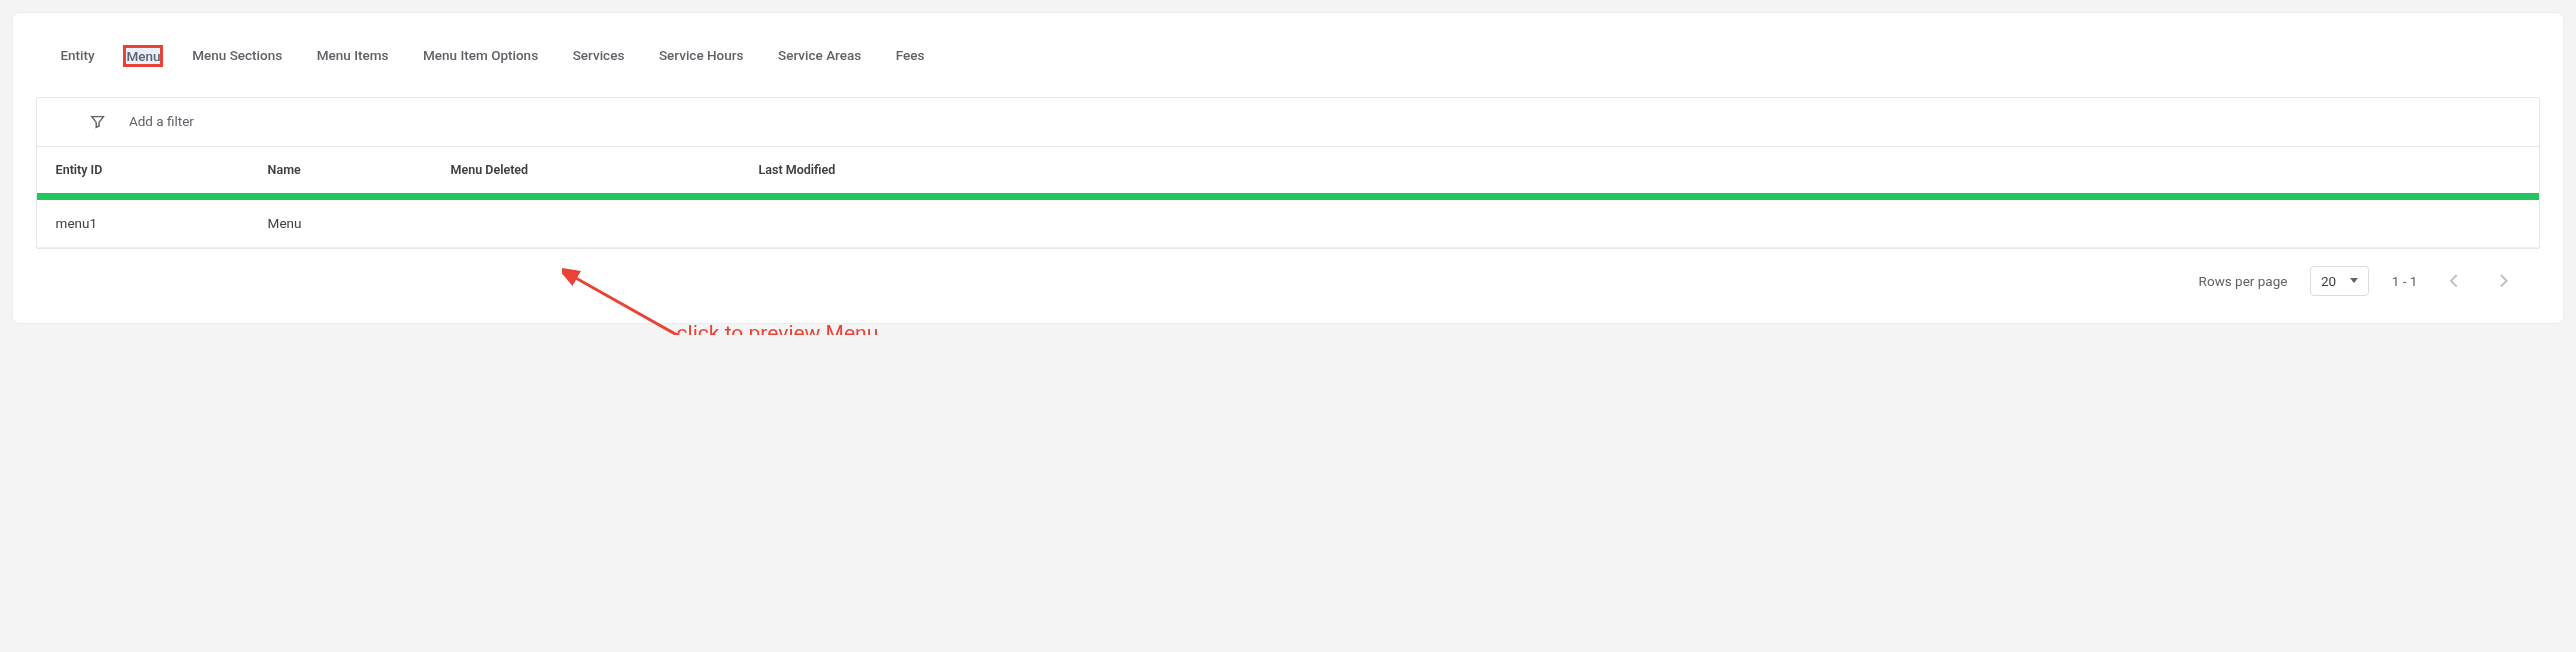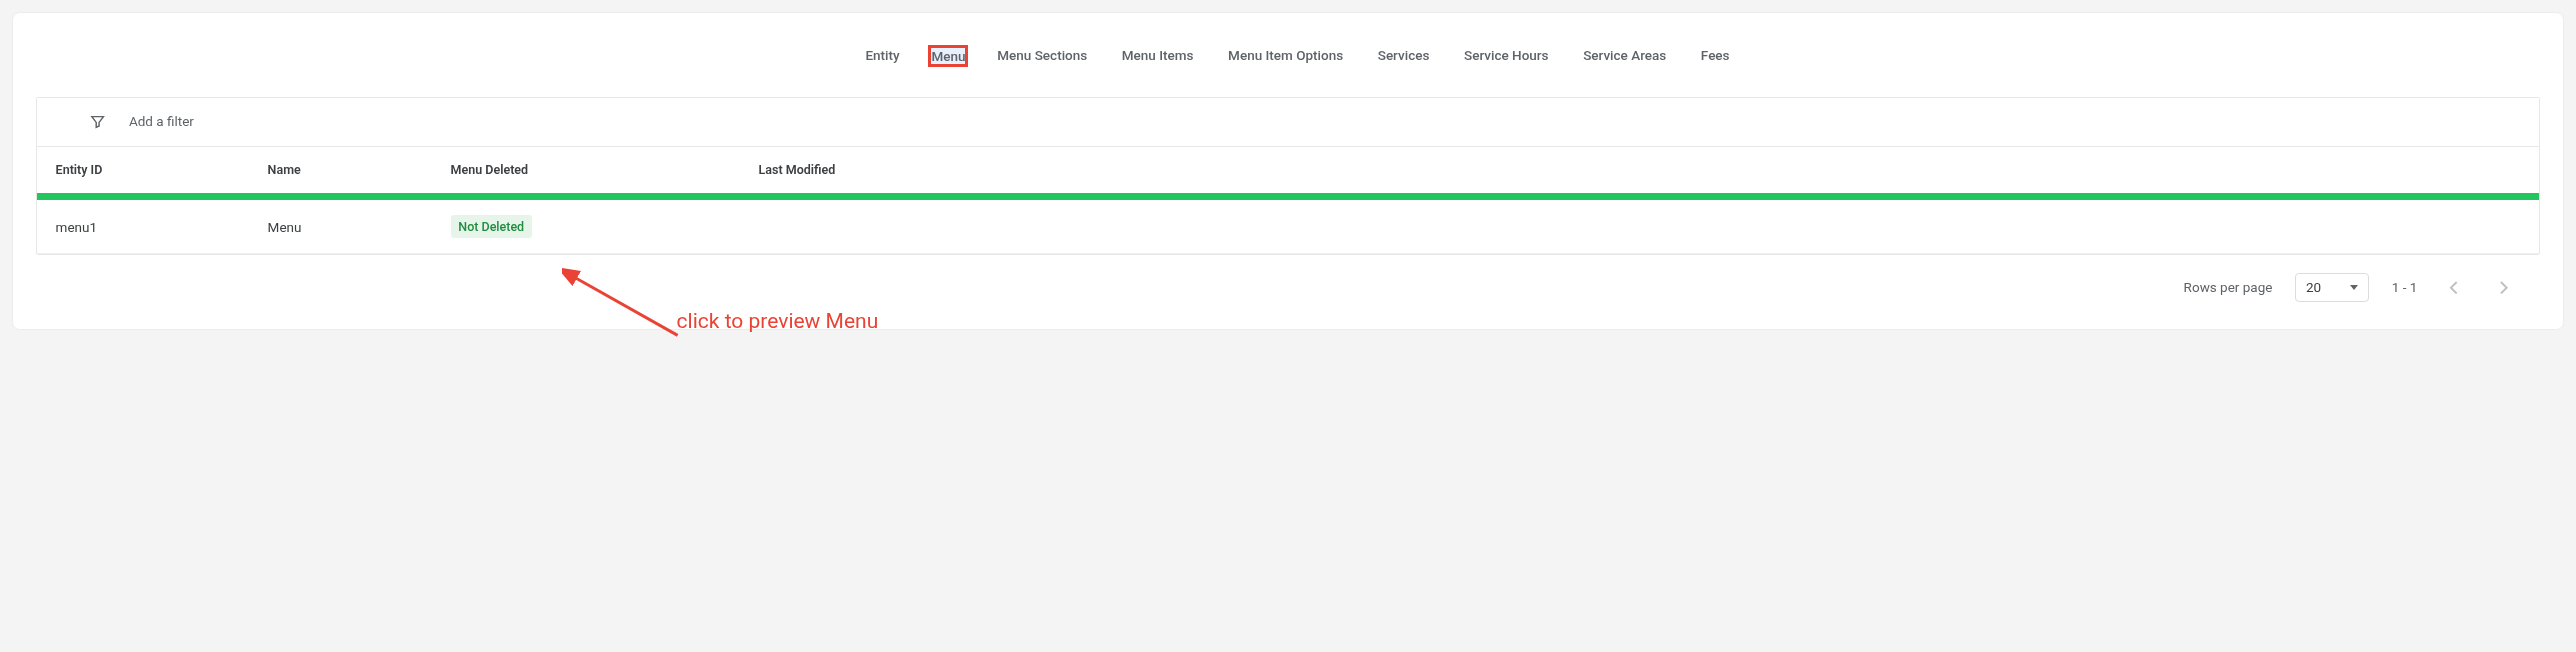--- a/index.html
+++ b/index.html
@@ -17,21 +17,20 @@
       padding: 27px 23px 27px 23px;
       position: relative;
       overflow: visible;
     }
     .tabs {
       display: flex;
       align-items: center;
       gap: 23px;
       margin-left: 19px;
       margin-bottom: 25px;
-      justify-content: center;
     }
     .tab {
       padding: 7.7px 5.8px;
       color: #5f6368;
       cursor: pointer;
       font-size: 13.5px;
       font-weight: 500;
       border-bottom: 1.9px solid transparent;
     }
     .tab.active-wrap {
@@ -83,21 +82,21 @@
       font-size: 13.5px;
     }
     .select {
       border: 1px solid #dadce0;
       border-radius: 3.9px;
       padding: 5.8px 9.6px;
       font-size: 13.5px;
       color: #3c4043;
       display: inline-flex;
       align-items: center;
-      gap: 29px;
+      gap: 14px;
       cursor: pointer;
     }
     .chev { width: 0; height: 0; border-left: 4.8px solid transparent; border-right: 4.8px solid transparent; border-top: 5.8px solid #5f6368; }
     .nav-arrow {
       width: 27px; height: 27px; display: inline-flex; align-items: center; justify-content: center;
       color: #bdc1c6; cursor: pointer;
     }
     .nav-arrow svg { width: 9.6px; height: 13.5px; }
     .annotation {
       position: absolute;
@@ -141,23 +140,20 @@
     <div class="table">
       <div class="thead">
         <div>Entity ID</div>
         <div>Name</div>
         <div>Menu Deleted</div>
         <div>Last Modified</div>
       </div>
       <div class="trow">
         <div>menu1</div>
         <div>Menu</div>
-        <div>
-          <span class="badge">Not Deleted</span>
-        </div>
       </div>
     </div>
   </div>
 
   <div class="pagination">
     <span>Rows per page</span>
     <div class="select">
       <span>20</span>
       <span class="chev"></span>
     </div>
@@ -175,15 +171,15 @@
   </div>
 
   <svg class="arrow-svg" width="135" height="77" style="left:549px; top:255px;" viewBox="0 0 140 80">
     <defs>
       <marker id="ah" markerWidth="10" markerHeight="10" refX="2" refY="3" orient="auto">
         <path d="M0,0 L0,6 L8,3 z" fill="#ea4335"></path>
       </marker>
     </defs>
     <line x1="120" y1="70" x2="10" y2="8" stroke="#ea4335" stroke-width="3" marker-end="url(#ah)"></line>
   </svg>
-  <div class="annotation" style="left:664px; top:296px;text-align:right;">click to preview Menu</div>
+  <div class="annotation" style="left:664px; top:308px;text-align:right;">click to preview Menu</div>
 </div>
 
 
 </body></html>

